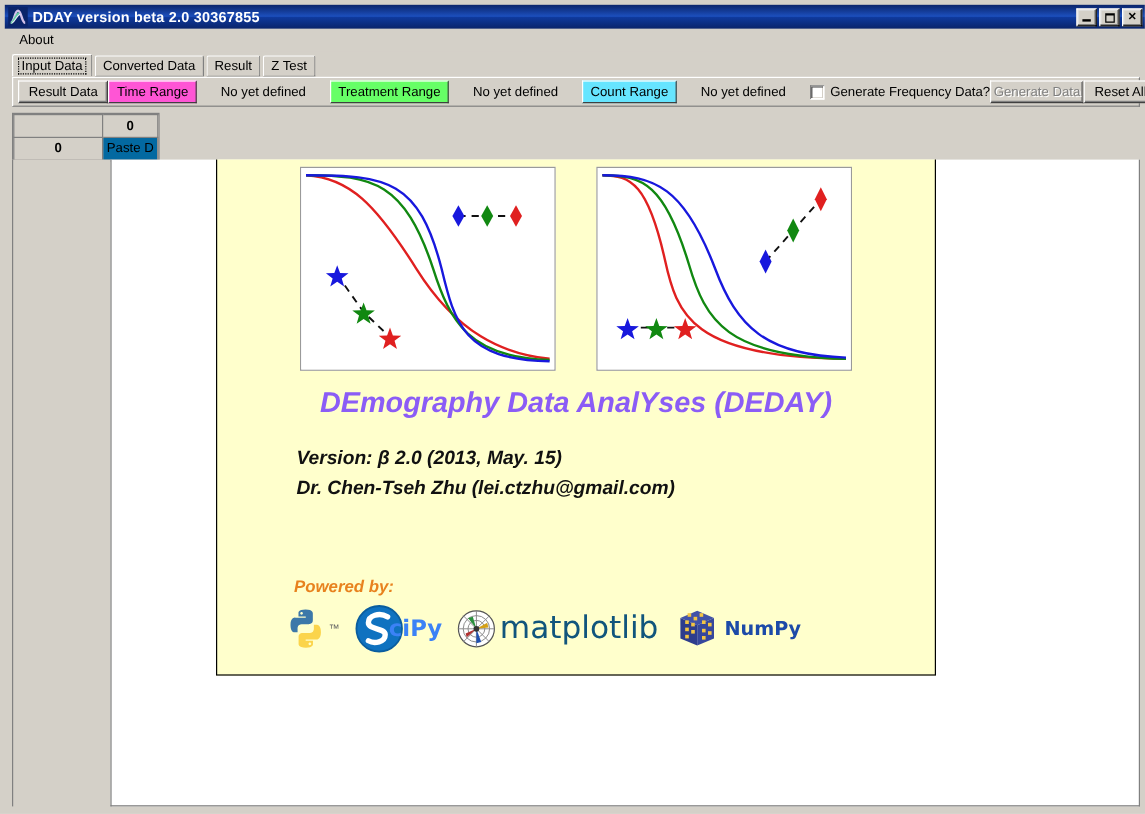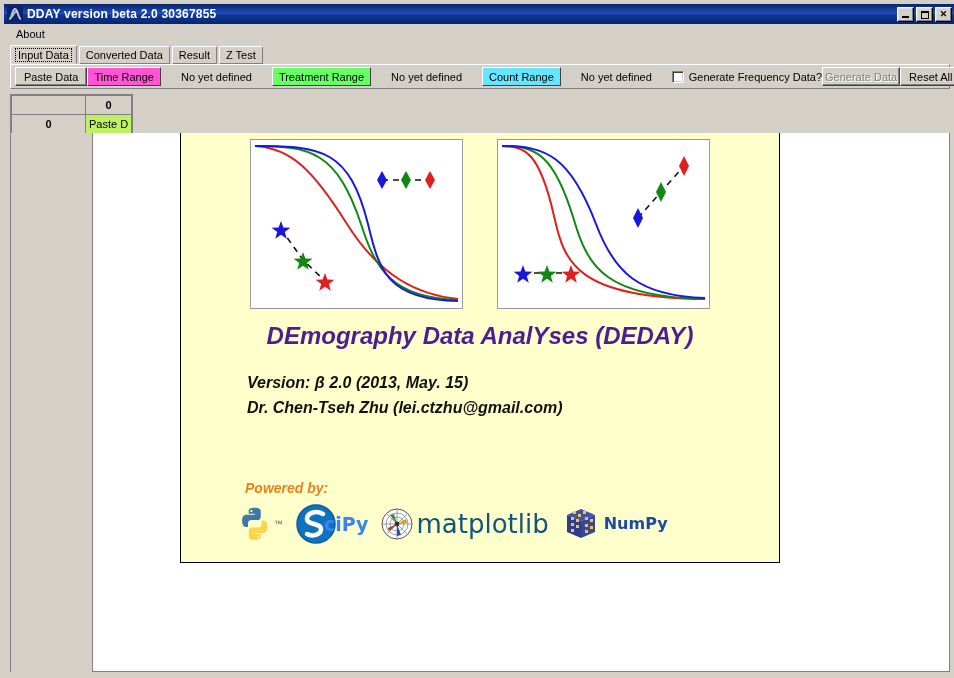--- a/index.html
+++ b/index.html
@@ -129,21 +129,21 @@
   }
   .grid table{border-collapse:collapse;}
   .grid td{
     border:1px solid #808080;
     font-size:11px;
     height:19px;
     padding:0 3px;
     box-sizing:border-box;
   }
   .gh{background:#d4d0c8;text-align:center;font-weight:bold;}
-  .gc{background:#bef264;text-align:center;overflow:hidden;white-space:nowrap;}
+  .gc{background:#0369a1;text-align:center;overflow:hidden;white-space:nowrap;}
   .col-a{width:74px;}
   .col-b{width:42px;}
   
   .left-pane{
     position:absolute;left:8px;top:131px;width:82px;height:539px;
     background:#d4d0c8;
     border-left:1px solid #808080;
     box-sizing:border-box;
   }
   .client-area{
@@ -172,21 +172,21 @@
     border:1px solid #9a9a9a;
     box-sizing:border-box;
   }
   .plot-box svg{display:block;}
   .splash-title{
     position:absolute;left:0;right:0;top:206px;
     text-align:center;
     font-style:italic;font-weight:bold;
     font-size:24px;
     font-family:"Liberation Sans",sans-serif;
-    color:#4c1d95;
+    color:#8b5cf6;
   }
   .splash-line{
     position:absolute;left:66px;
     font-style:italic;font-weight:bold;
     font-size:16px;color:#111;
     font-family:"Liberation Sans",sans-serif;
     white-space:nowrap;
   }
   .line-version{top:258px;}
   .line-author{top:283px;}
@@ -262,21 +262,21 @@
       </div>
     <div class="tab">
         <span class="tab-label">Result</span>
       </div>
     <div class="tab">
         <span class="tab-label">Z Test</span>
       </div>
   </div>
 
   <div class="toolbar">
-    <div class="btn3d" style="width:80px;">Paste Data</div>
+    <div class="btn3d" style="width:80px;">Result Data</div>
     <div style="width:9px;"></div>
     <div class="range-btn" style="background:#ff55d5;">Time Range</div>
     <div class="status-lbl">No yet defined</div>
     <div style="width:3px;"></div>
     <div class="range-btn" style="background:#66ff66;">Treatment Range</div>
     <div class="status-lbl">No yet defined</div>
     <div style="width:3px;"></div>
     <div class="range-btn" style="background:#66e5ff;">Count Range</div>
     <div class="status-lbl">No yet defined</div>
     <div style="width:8px;"></div>

